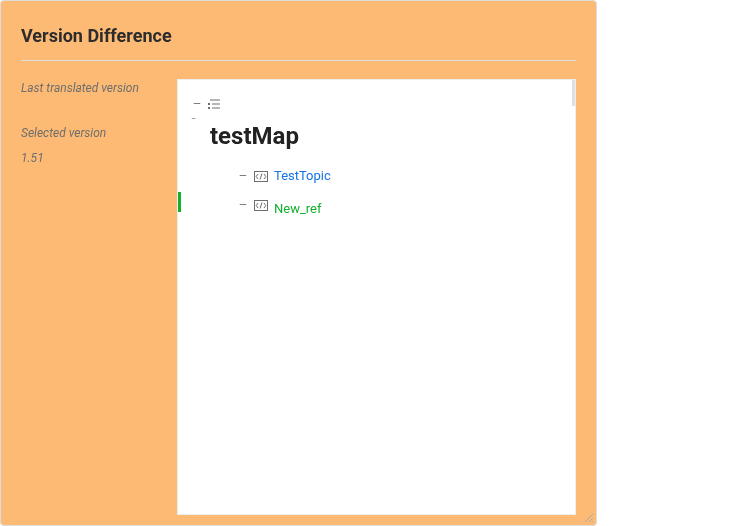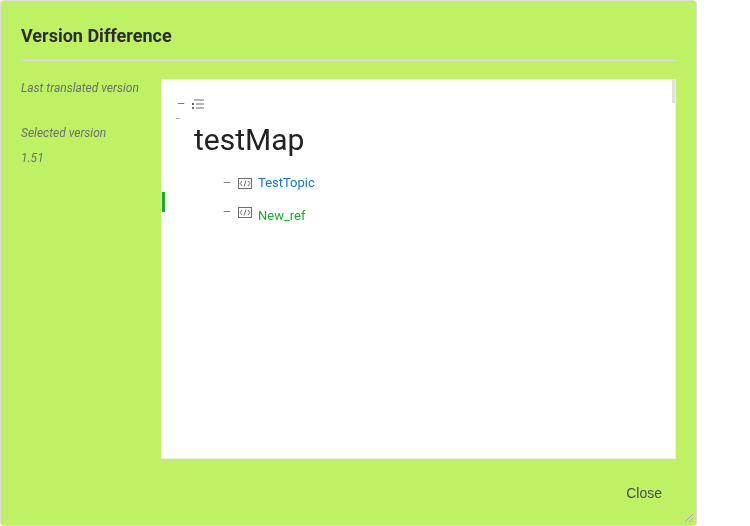--- a/index.html
+++ b/index.html
@@ -5,23 +5,23 @@
     * { margin: 0; padding: 0; box-sizing: border-box; }
     body {
       font-family: -apple-system, BlinkMacSystemFont, "Segoe UI", Roboto, Helvetica, Arial, sans-serif;
       background: #fff;
       width: 750px;
       height: 526px;
       overflow: hidden;
       position: relative;
     }
     .dialog {
-      width: 697px;
+      width: 597px;
       height: 526px;
-      background: #bef264;
+      background: #fdba74;
       border: 1px solid #ddd;
       border-radius: 4px;
       display: flex;
       flex-direction: column;
       position: relative;
     }
     .header {
       padding: 24px 20px 14px 20px;
     }
     .title {
@@ -32,21 +32,21 @@
     .divider {
       border: none;
       border-top: 1px solid #ddd;
       margin: 0 20px;
     }
     .body {
       display: flex;
       flex: 1;
       overflow: hidden;
       padding: 18px 20px 10px 20px;
-      gap: 20px;
+      gap: 36px;
     }
     .sidebar {
       width: 120px;
       color: #6e6e6e;
       font-size: 12px;
       line-height: 1.6;
       flex-shrink: 0;
     }
     .sidebar .label-block {
       margin-bottom: 26px;
@@ -84,22 +84,22 @@
       font-size: 10px;
       text-align: center;
       user-select: none;
     }
     .node-icon {
       display: inline-flex;
       color: #6e6e6e;
     }
     .node-icon svg { display: block; }
     .map-title {
-      font-size: 30px;
-      font-weight: 400;
+      font-size: 24px;
+      font-weight: 700;
       color: #222;
       margin: 10px 0 16px 18px;
     }
     .children {
       margin-left: 46px;
     }
     .children .tree-row {
       margin-bottom: 4px;
     }
     .link-blue { color: #1473e6; }
@@ -222,23 +222,20 @@
             </span>
             <span class="link-green">New_ref</span>
           </div>
 
         </div>
       </div>
     </div>
 
   </div>
 
-  <div class="footer">
-    <button class="close-btn">Close</button>
-  </div>
 
   <div class="resize-handle">
     <svg width="12" height="12" viewBox="0 0 12 12">
       <line x1="3" y1="11" x2="11" y2="3" stroke="#aaa" stroke-width="1"></line>
       <line x1="7" y1="11" x2="11" y2="7" stroke="#aaa" stroke-width="1"></line>
       <line x1="10" y1="11" x2="11" y2="10" stroke="#aaa" stroke-width="1"></line>
     </svg>
   </div>
 
 </div>

